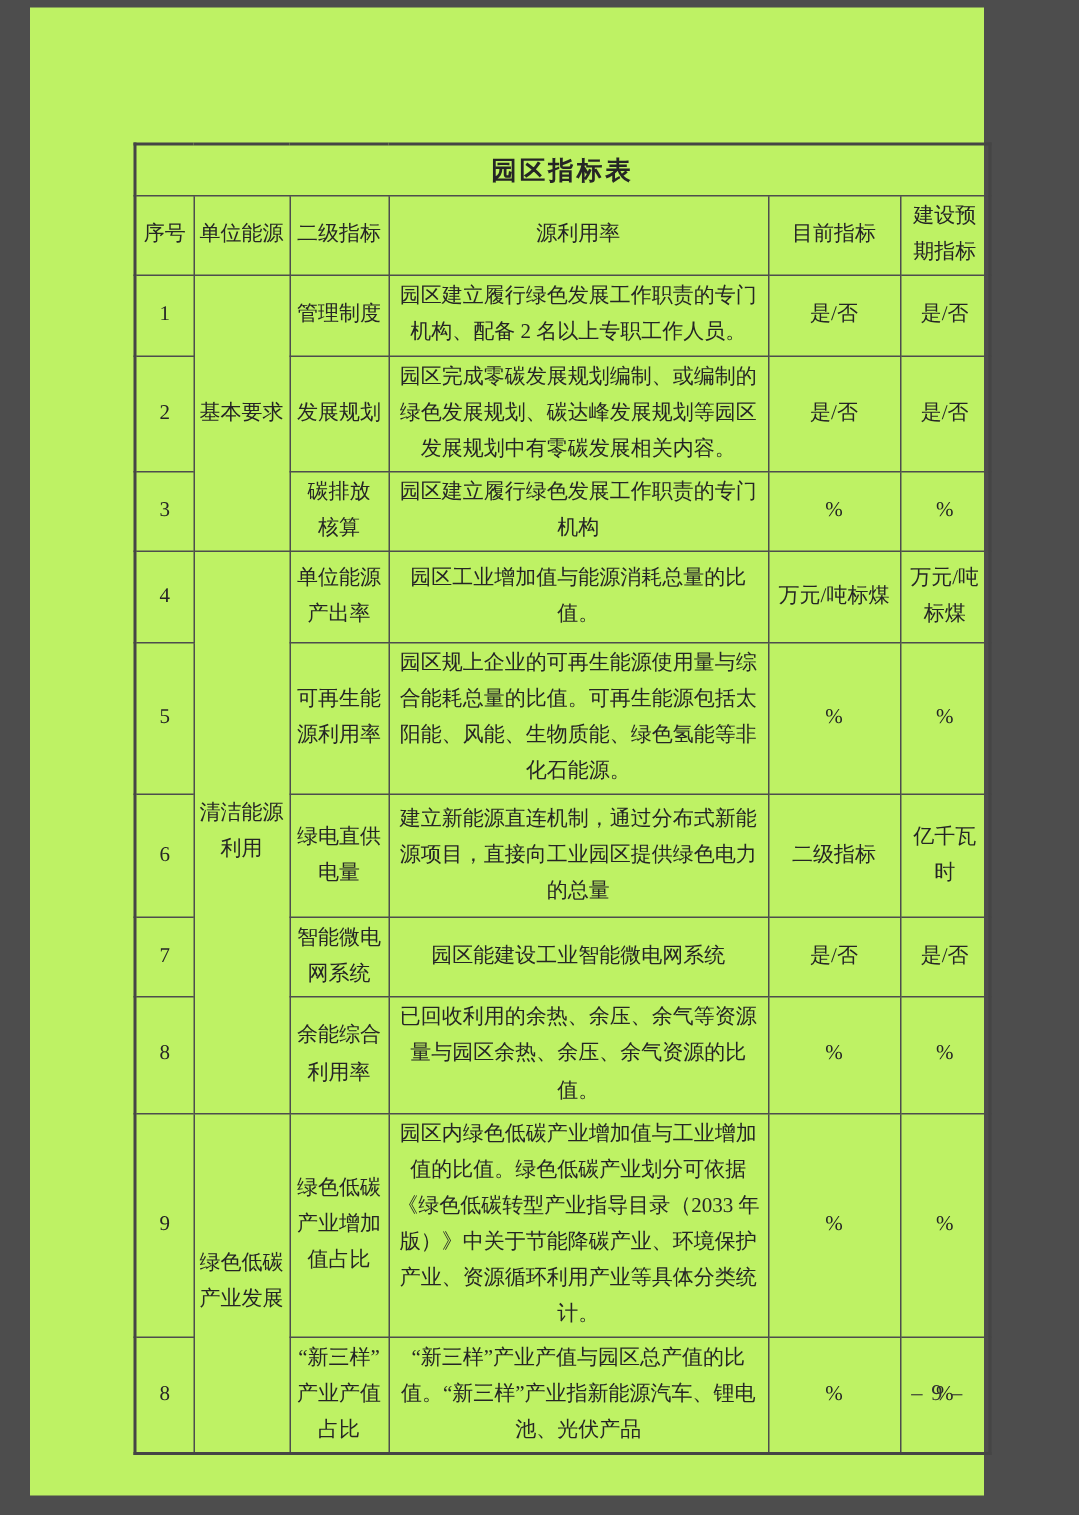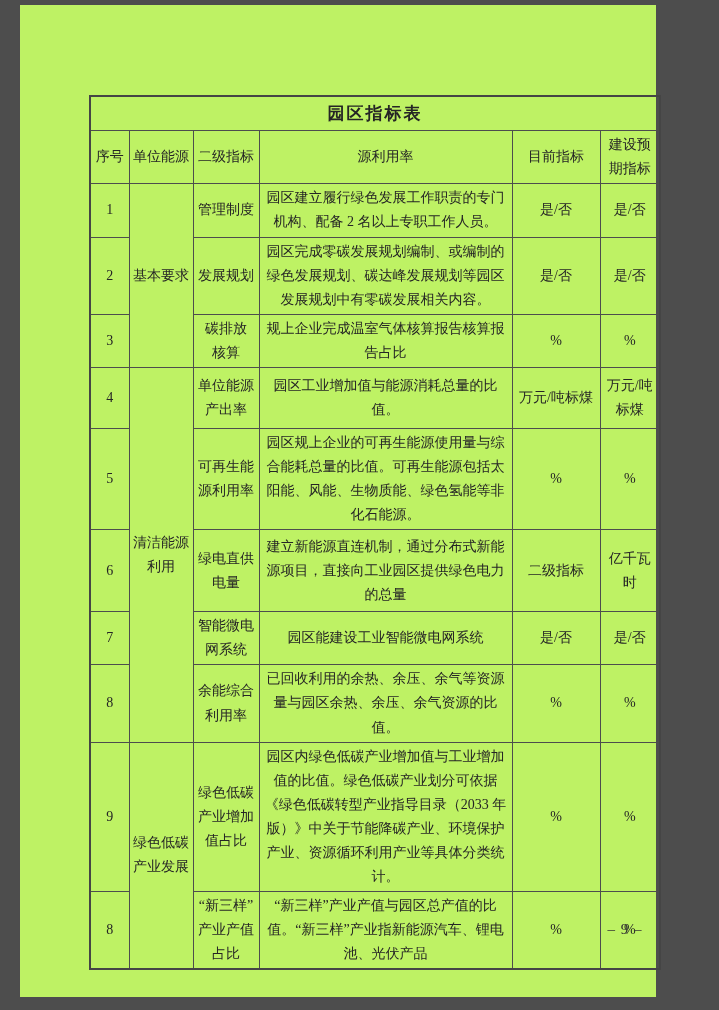--- a/index.html
+++ b/index.html
@@ -109,21 +109,21 @@
         <td class="pre">发展规划</td>
         <td class="c-desc">园区完成零碳发展规划编制、或编制的绿色发展规划、碳达峰发展规划等园区发展规划中有零碳发展相关内容。</td>
         <td class="pre">是/否</td>
         <td class="pre">是/否</td>
       </tr>
 
       <tr style="height:50px">
         <td>3</td>
         <td class="pre">碳排放
 核算</td>
-        <td class="c-desc">规上企业完成温室气体核算报告核算报告占比</td>
+        <td class="c-desc">园区建立履行绿色发展工作职责的专门机构</td>
         <td class="pre">%</td>
         <td class="pre">%</td>
       </tr>
 
       <tr style="height:61px">
         <td>4</td>
         <td rowspan="5" class="pre">清洁能源
 利用</td>
         <td class="pre">单位能源
 产出率</td>

